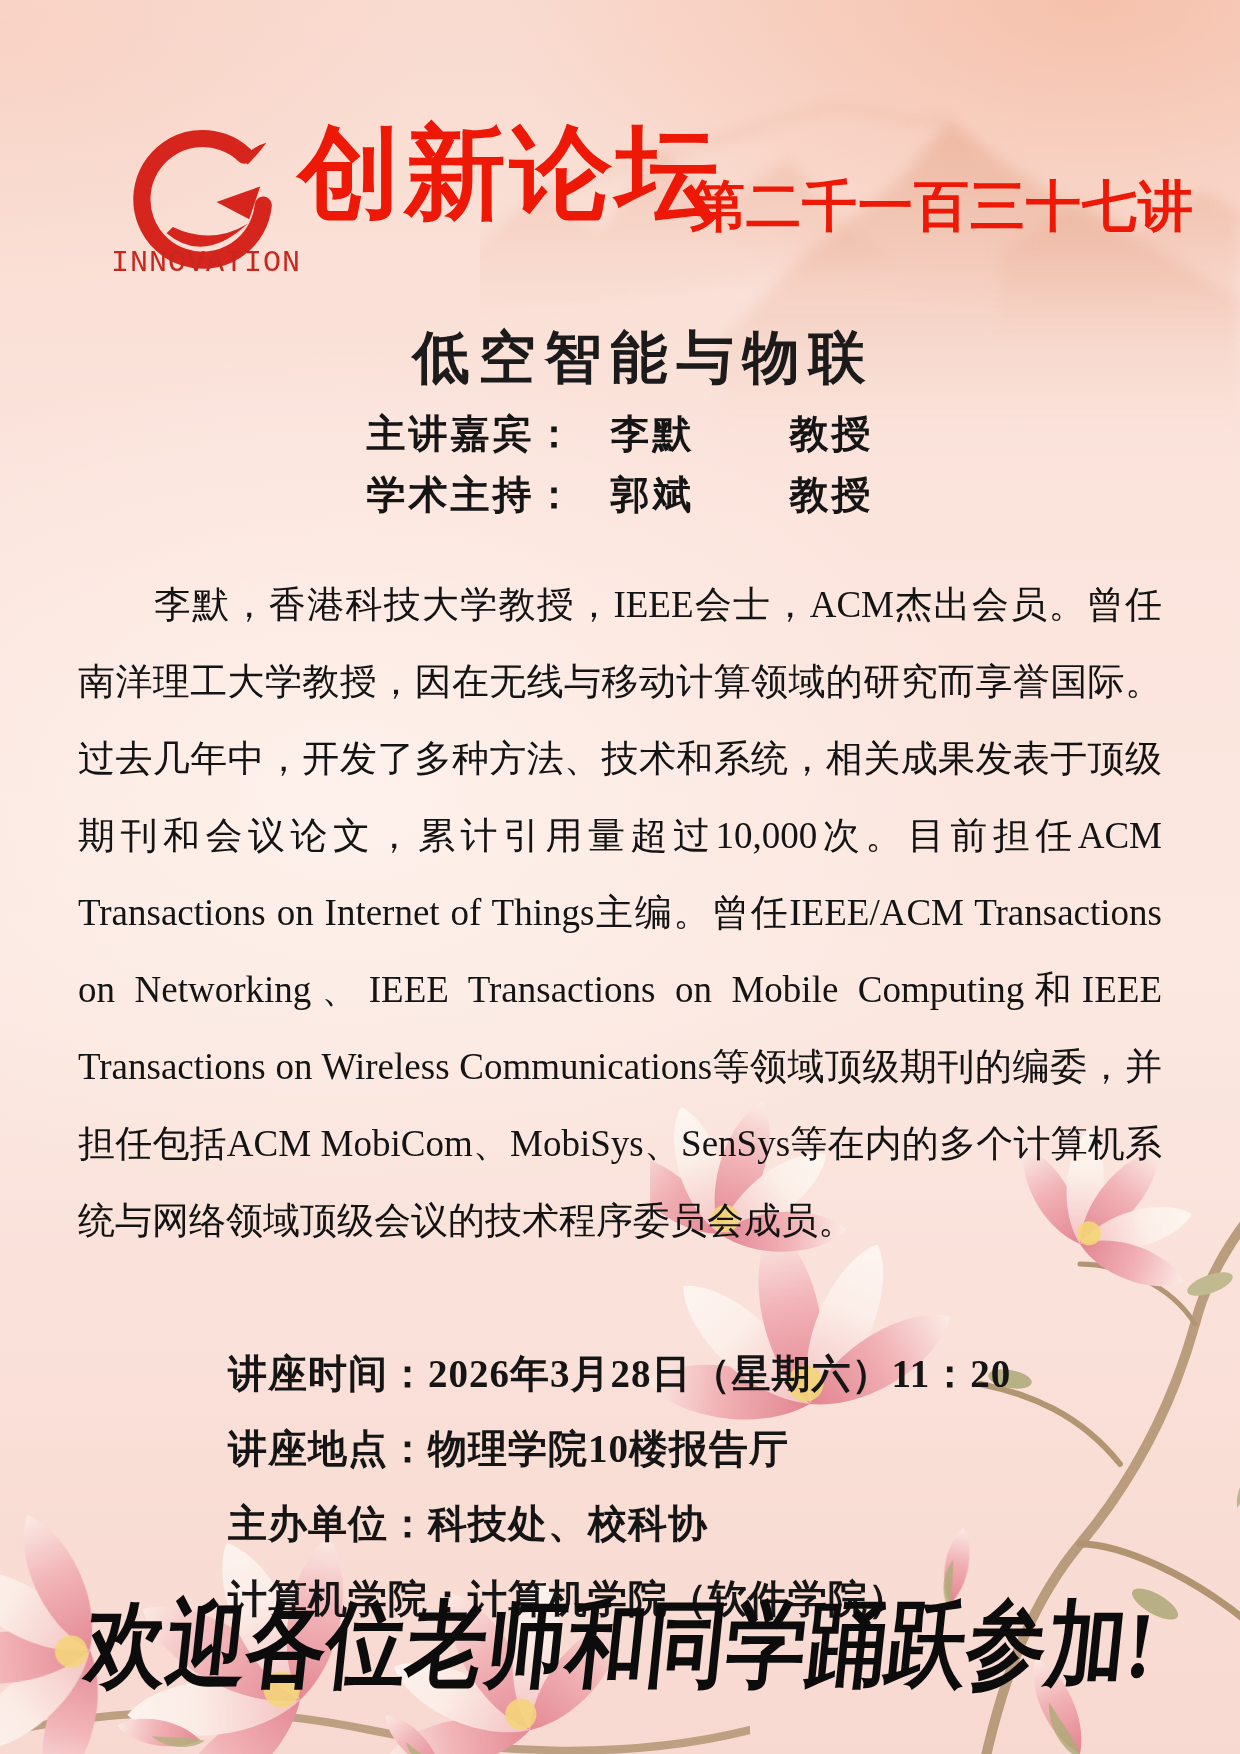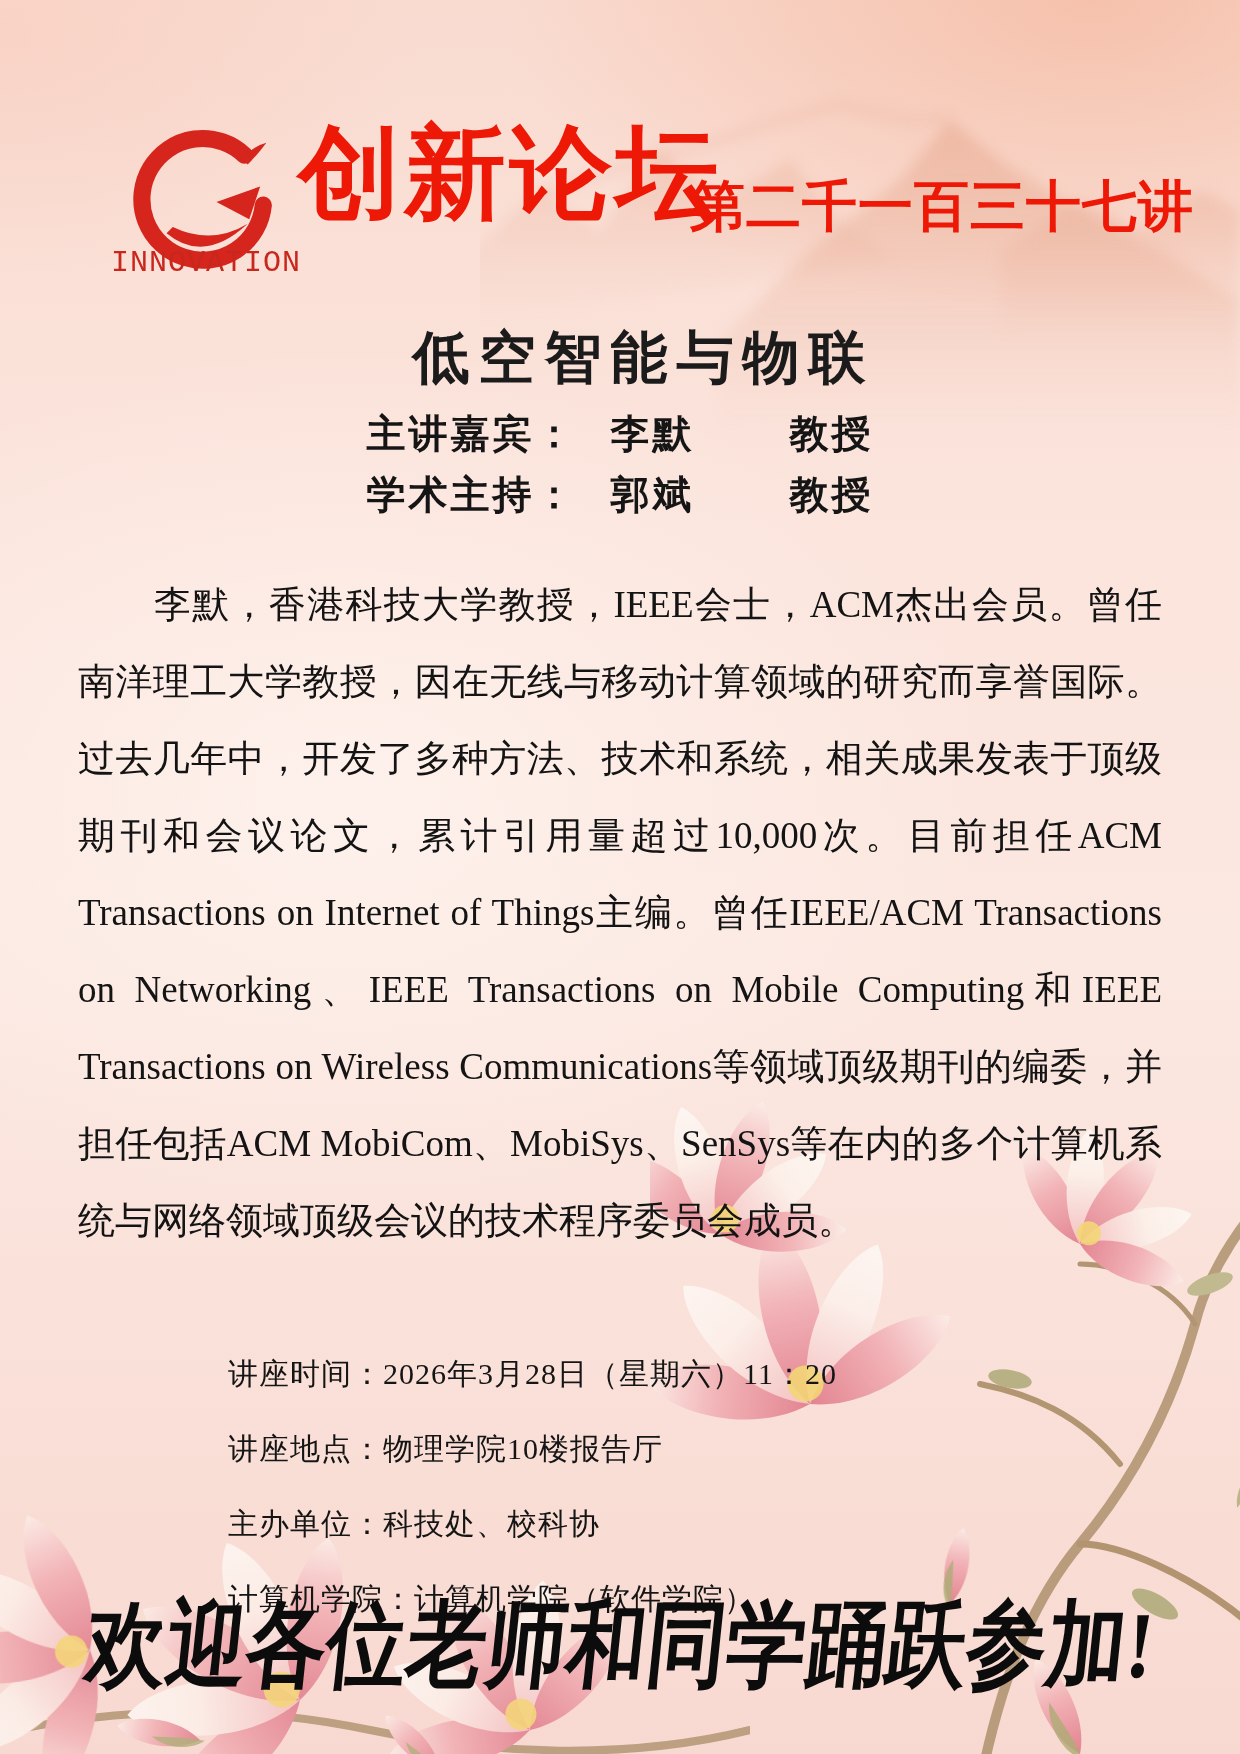--- a/index.html
+++ b/index.html
@@ -54,21 +54,21 @@
   
   .bio{
     position:absolute;left:78px;width:1084px;top:566px;
     font-size:37px;line-height:77px;
     text-align:justify;text-justify:inter-ideograph;
     text-indent:76px;color:#141414;
   }
   .bio .it{}
 
   
-  .details{position:absolute;left:228px;top:1336px;font-size:30px;font-weight:400;letter-spacing:1px;}
+  .details{position:absolute;left:228px;top:1336px;font-size:39px;font-weight:700;letter-spacing:1px;}
   .detail-row{line-height:75px;white-space:nowrap;}
 
   
   .welcome{
     position:absolute;left:0;right:0;top:1592px;
     text-align:center;font-size:80px;font-weight:900;letter-spacing:0px;color:#0c0c0c;
     transform:skewX(-6deg) scaleY(1.18);transform-origin:center;
     font-family:"Liberation Serif", serif;
   }
 </style>

